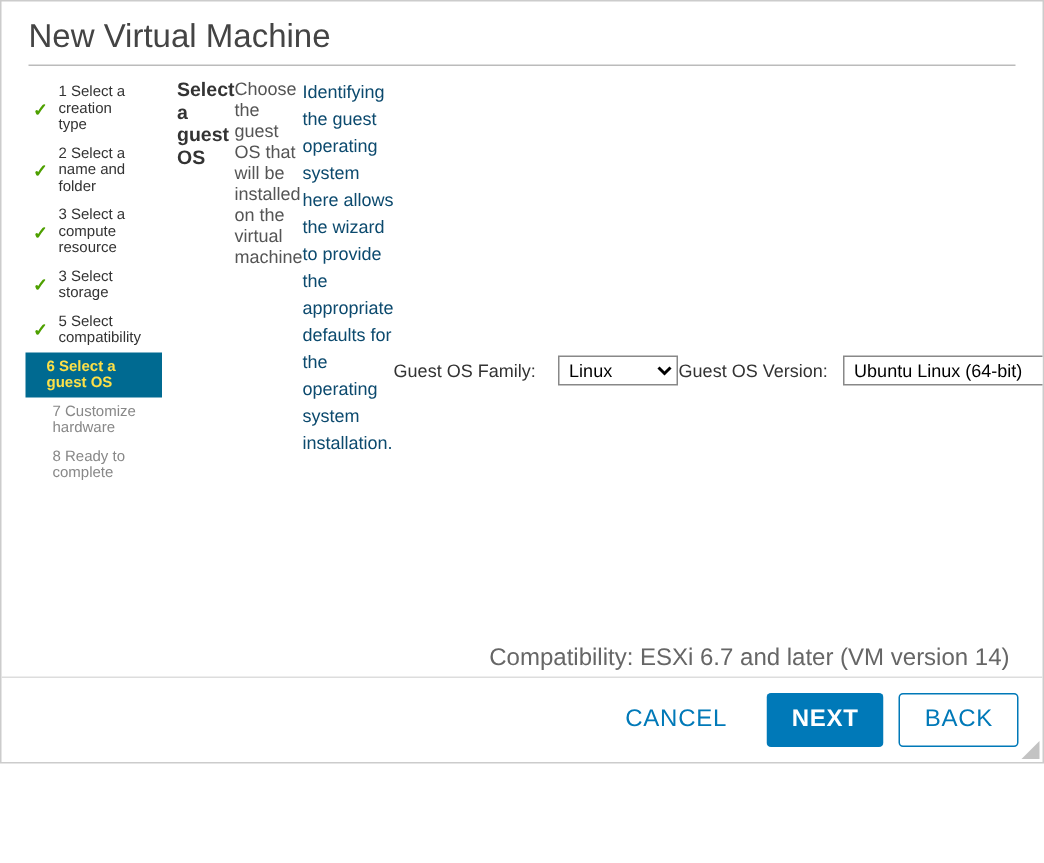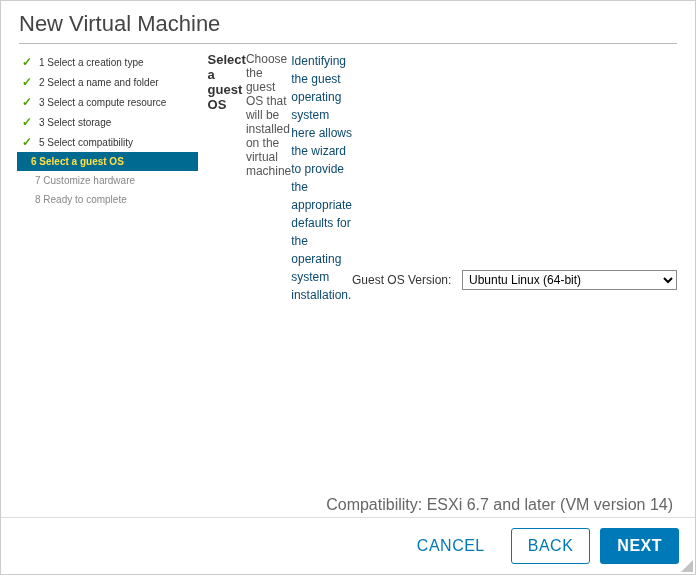--- a/index.html
+++ b/index.html
@@ -1,17 +1,17 @@
 <!DOCTYPE html>
 <html><head>
 <meta charset="utf-8">
 <style>
   * { box-sizing: border-box; margin: 0; padding: 0; }
   html, body { width: 696px; height: 575px; font-family: Arial, Helvetica, sans-serif; background: #fff; }
-  .dialog { width: 696px; height: 575px; border: 1px solid #ccc; display: flex; flex-direction: column; position: relative; }
+  .dialog { width: 696px; height: 509px; border: 1px solid #ccc; display: flex; flex-direction: column; position: relative; }
   .dialog-title {
     font-size: 22px; font-weight: 300; color: #444; padding: 10px 18px 6px 18px;
   }
   .title-rule { border: none; border-top: 1px solid #bbb; margin: 0 18px; }
   .content { display: flex; flex: 1; overflow: hidden; }
   .sidebar { width: 210px; padding: 8px 0 0 0; }
   .step {
     display: flex; align-items: center; gap: 6px;
     padding: 4px 14px 4px 20px; font-size: 12px; color: #555; cursor: pointer;
   }
@@ -99,32 +99,38 @@
         <span class="label">8 Ready to complete</span>
       </div>
     </div>
 
     <div class="main">
       <div class="main-title">Select a guest OS</div>
       <div class="main-subtitle">Choose the guest OS that will be installed on the virtual machine</div>
       <hr class="main-rule">
       <div class="description">Identifying the guest operating system here allows the wizard to provide the appropriate defaults for the operating system installation.</div>
 
+      <div class="field-row">
+        <span class="field-label">Guest OS Family:</span>
+        <select class="select-family">
+          <option>Linux</option>
+        </select>
+      </div>
 
       <div class="field-row">
         <span class="field-label">Guest OS Version:</span>
         <select class="select-version">
           <option>Ubuntu Linux (64-bit)</option>
         </select>
       </div>
     </div>
   </div>
 
   <div class="compat-text">Compatibility: ESXi 6.7 and later (VM version 14)</div>
 
   <div class="footer">
     <button class="btn btn-cancel">CANCEL</button>
+    <button class="btn btn-next">NEXT</button>
     <button class="btn btn-back">BACK</button>
-    <button class="btn btn-next">NEXT</button>
   </div>
 
   <div class="resize-grip"></div>
 </div>
 
 </body></html>

